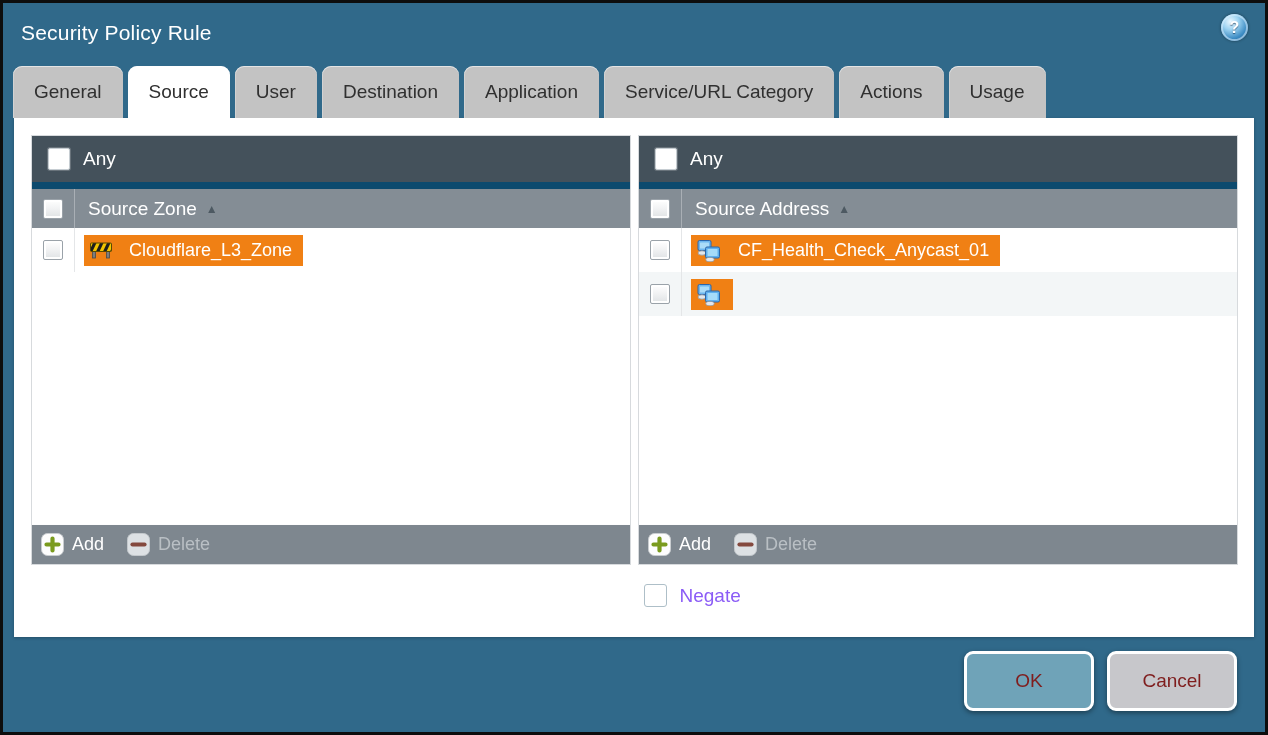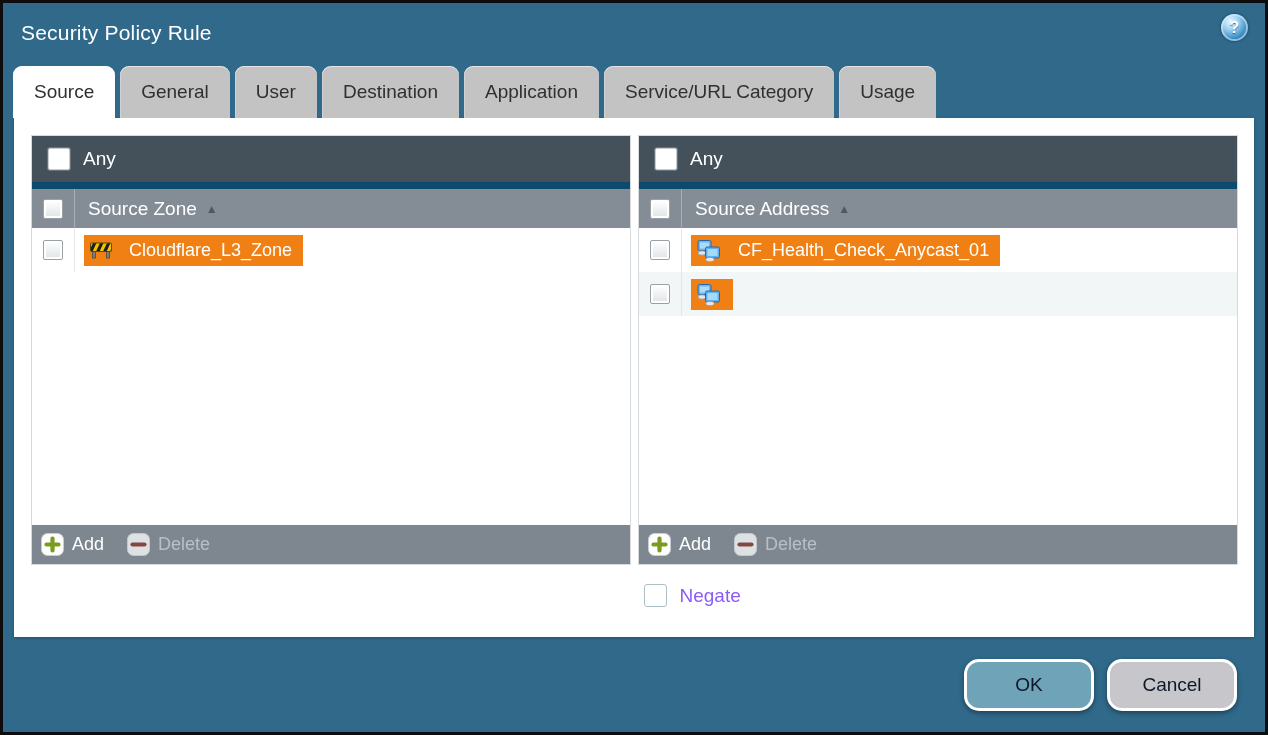--- a/index.html
+++ b/index.html
@@ -99,47 +99,48 @@
   .negate-row .half { flex:1; }
   .negate {
     display:flex; align-items:center; gap:13px;
     font-size:19px; color:#8b5cf6; padding-left:9px;
   }
   .negate .cb { width:23px; height:23px; background:#fff; border:1px solid #aebfc8; box-shadow:none; border-radius:3px; }
 
   
   .action-bar { position:absolute; right:28px; bottom:21px; display:flex; gap:13px; }
   .btn {
-    width:130px; height:52px;
-    border:3px solid #ffffff; border-radius:15px;
+    width:130px; height:60px;
+    border:3px solid #ffffff; border-radius:9px;
     display:flex; align-items:center; justify-content:center;
-    font-size:19px; color:#0f172a; cursor:pointer;
+    font-size:19px; color:#7f1d1d; cursor:pointer;
     box-shadow: 0 2px 5px rgba(0,0,0,.4);
     font-family:"Liberation Sans", sans-serif;
   }
   .btn-ok { background:#6FA3B8; }
   .btn-cancel { background:#C7C7CB; }
 </style>
 </head>
 <body>
 
 <div class="window">
 
   <div class="titlebar">
     <div class="title">Security Policy Rule</div>
     <div class="help">?</div>
   </div>
 
   <div class="tabs">
+    <div class="tab">General</div>
     <div class="tab active">Source</div>
-    <div class="tab">General</div>
     <div class="tab">User</div>
     <div class="tab">Destination</div>
     <div class="tab">Application</div>
     <div class="tab">Service/URL Category</div>
+    <div class="tab">Actions</div>
     <div class="tab">Usage</div>
   </div>
 
   <div class="content">
     <div class="panels">
 
       <div class="panel">
         <div class="any-bar">
           <div class="cb"></div>
           <span>Any</span>

